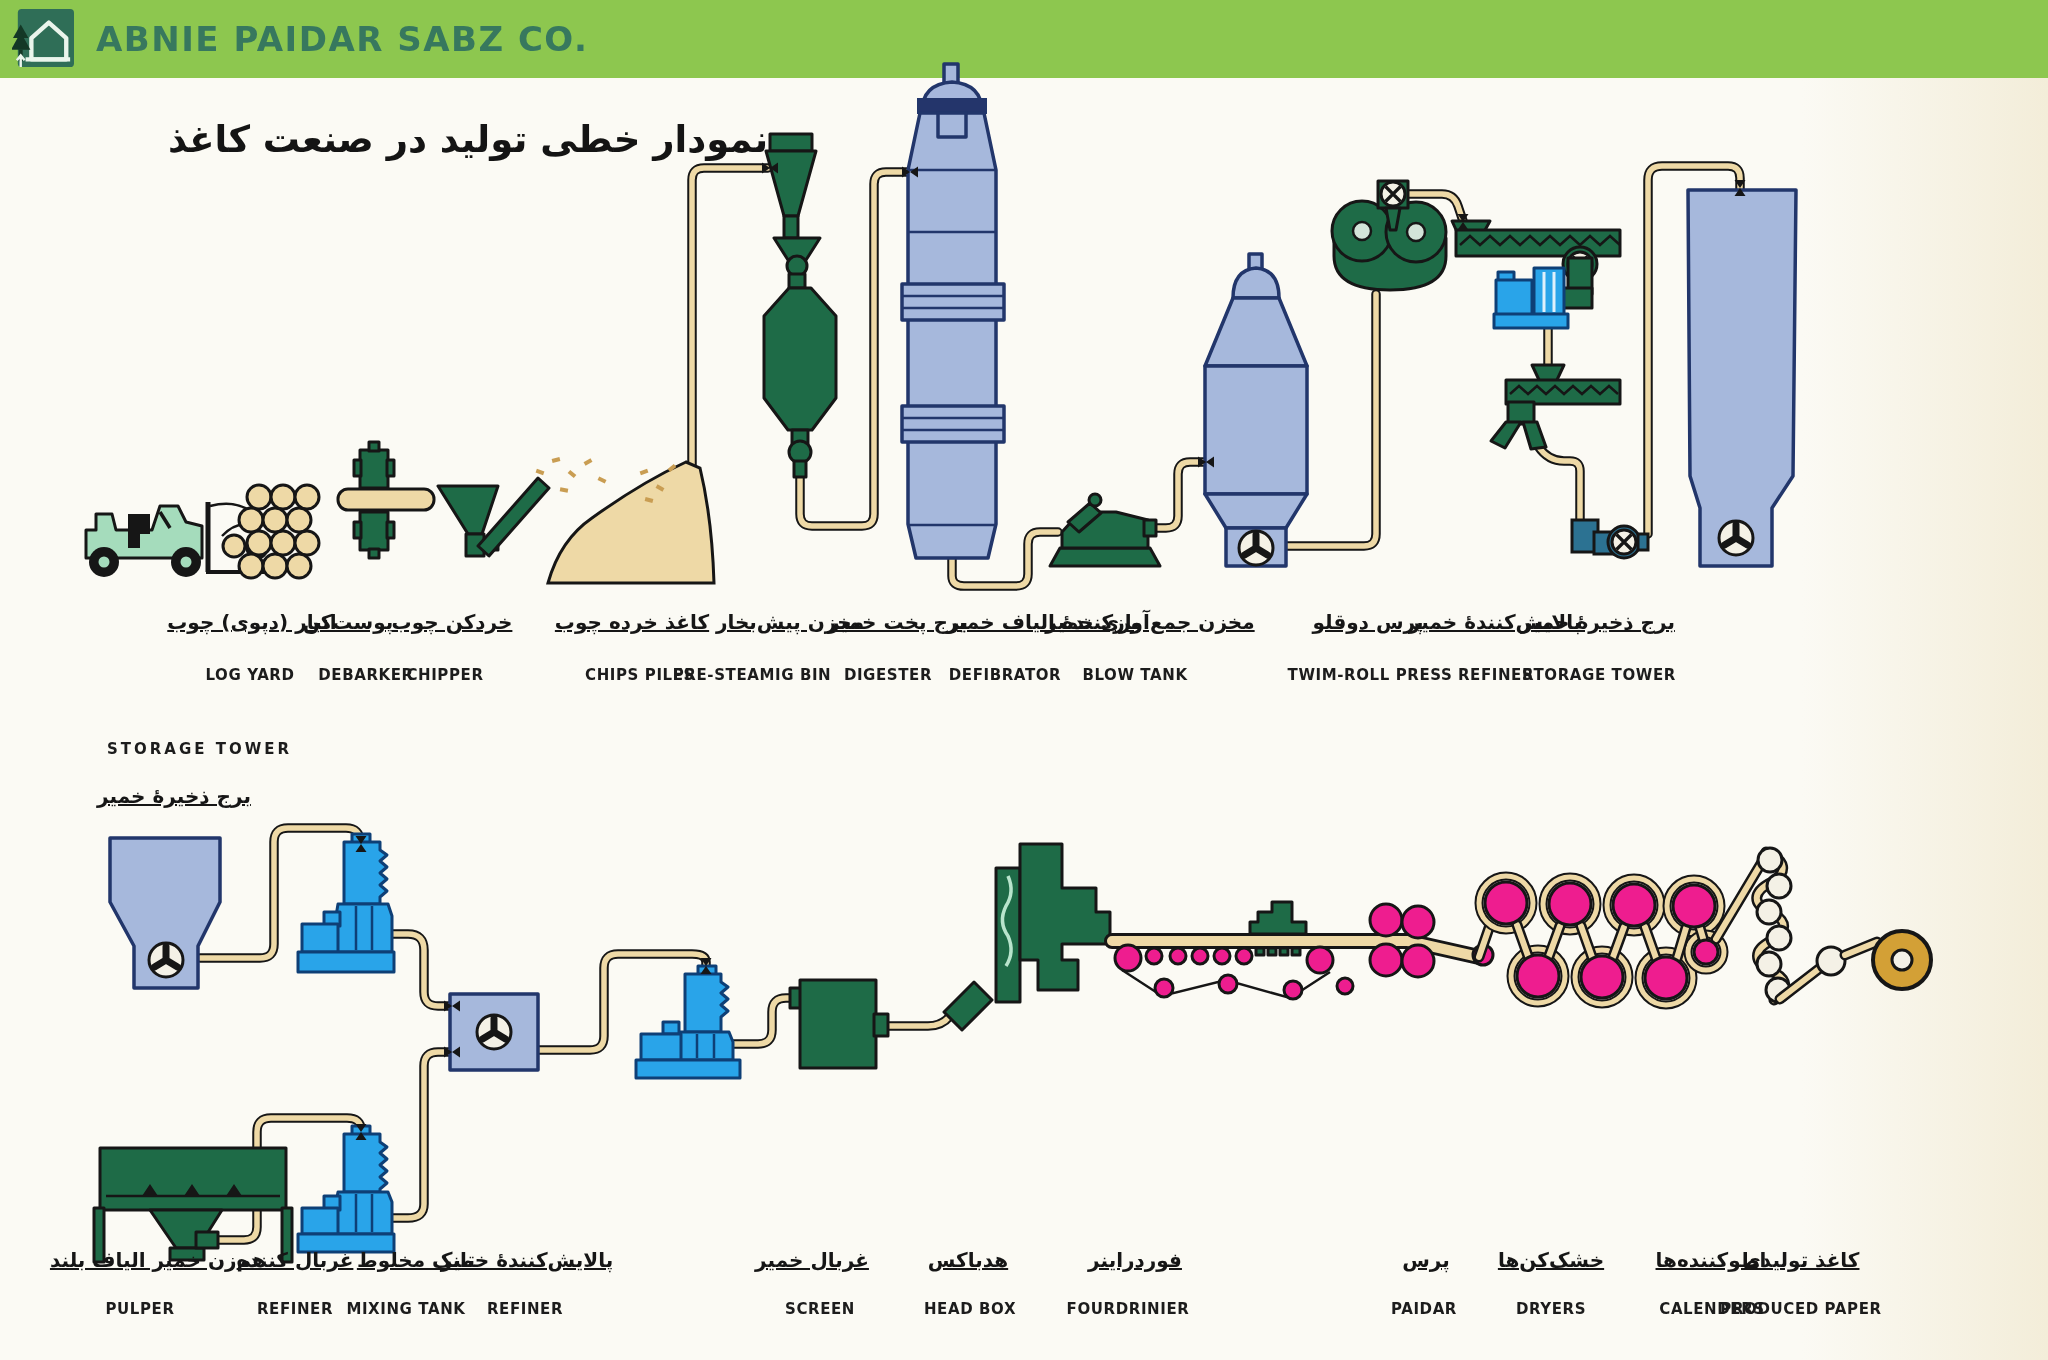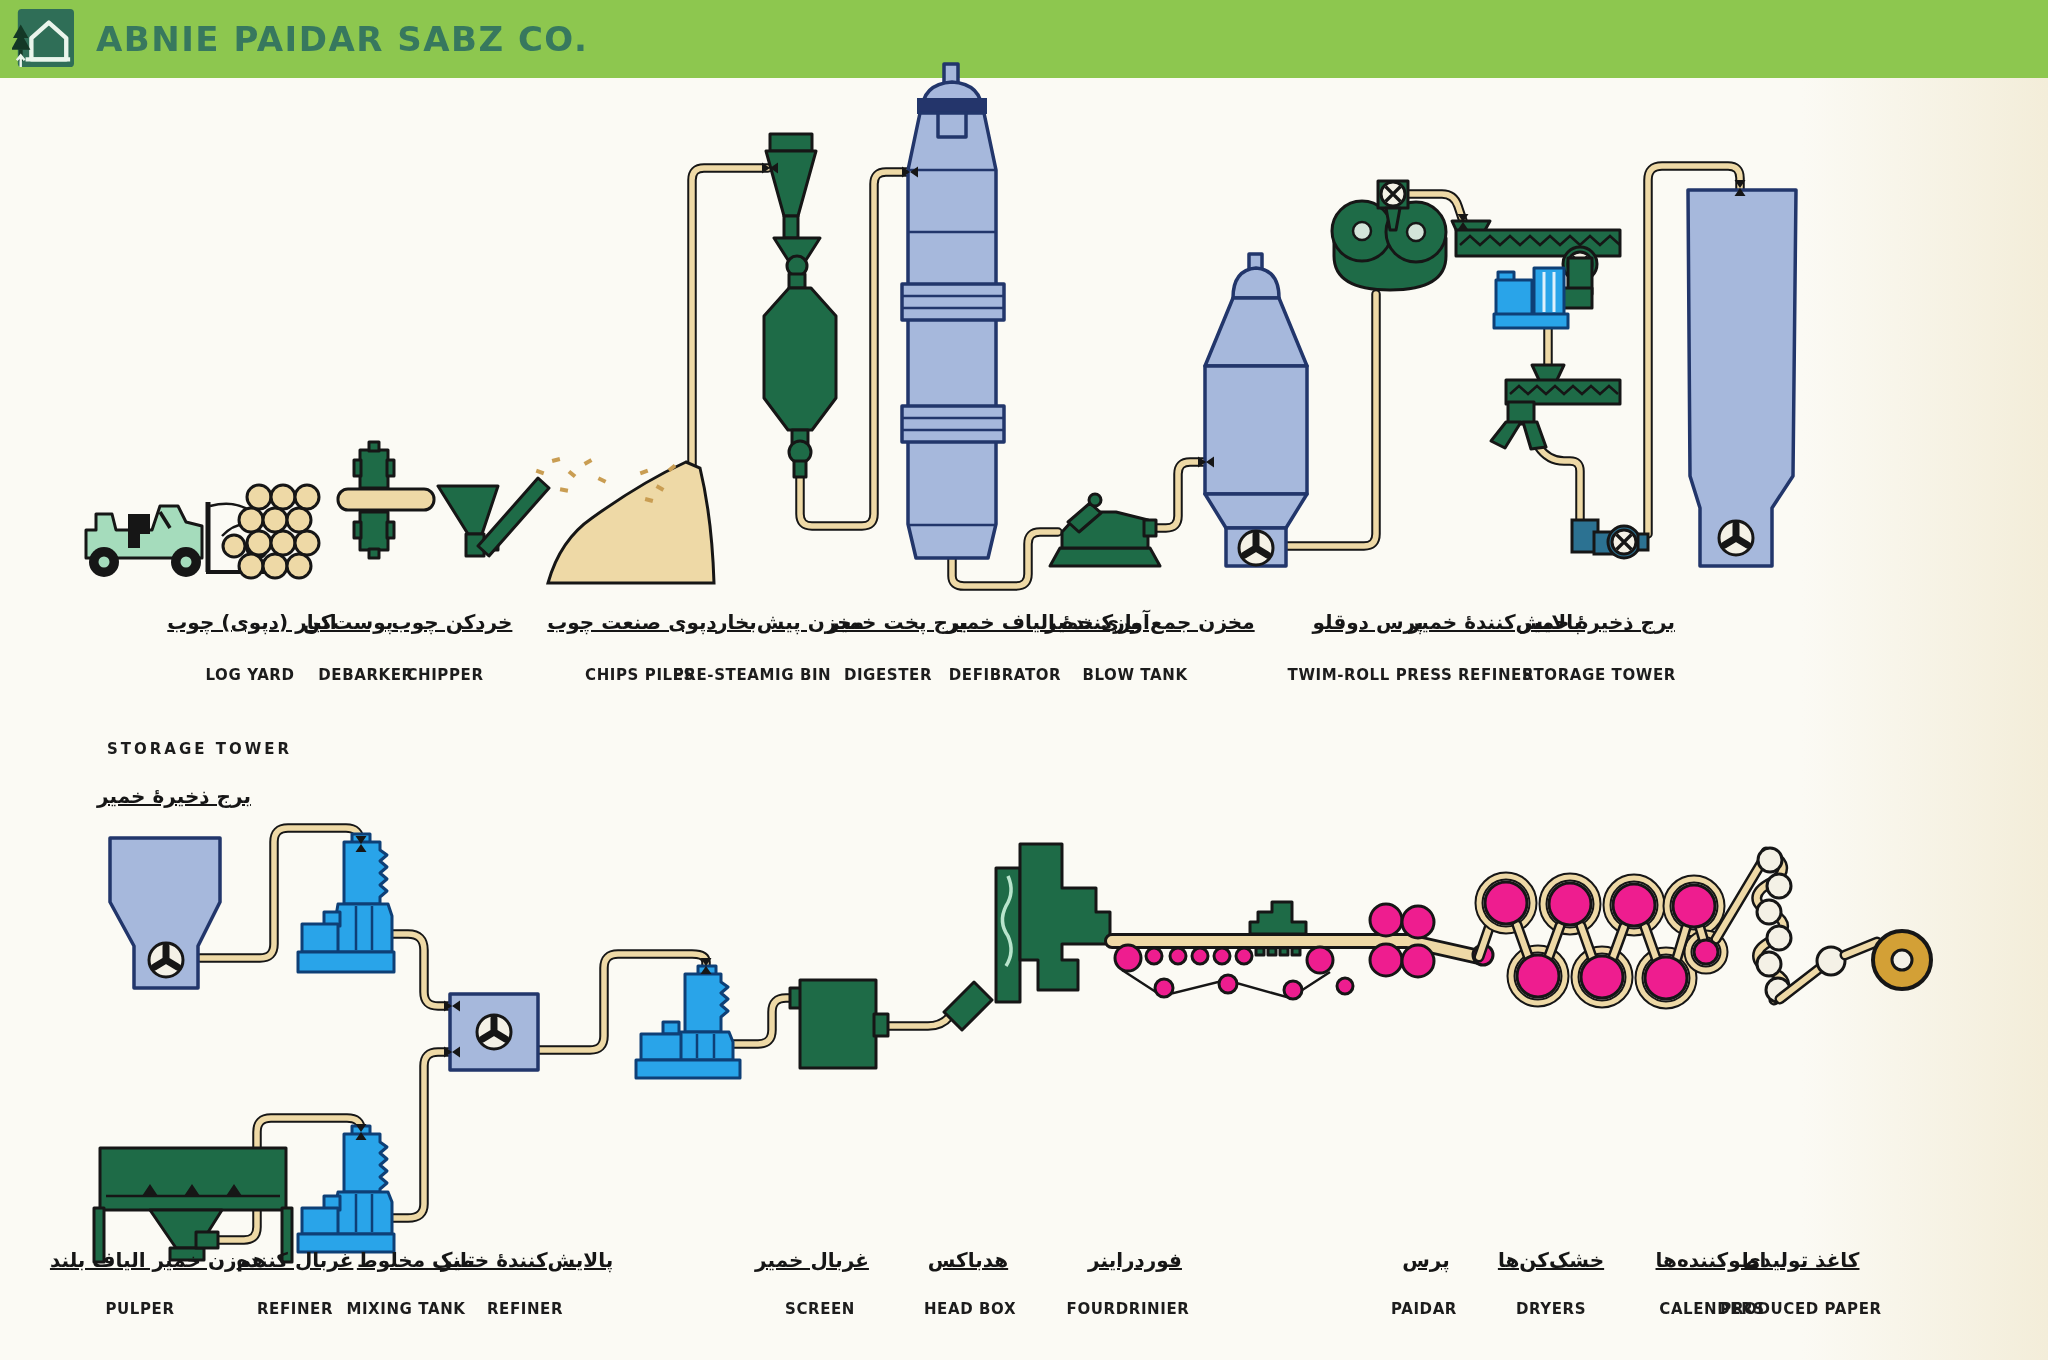--- a/index.html
+++ b/index.html
@@ -50,20 +50,21 @@
       <path d="M20,32 L38,16 L56,32 L56,54 L20,54 Z" fill="none" stroke="#eaf5ec" stroke-width="4.5" stroke-linejoin="round"></path>
       <path d="M14,54 L60,54" stroke="#eaf5ec" stroke-width="4.5"></path>
       <polygon points="9,18 17,32 1,32" fill="#143826"></polygon>
       <polygon points="9,26 19,44 -1,44" fill="#143826"></polygon>
       <rect x="7" y="44" width="4" height="12" fill="#143826"></rect>
       <path d="M9,62 L9,50 M5,55 L9,50 L13,55" stroke="#eaf5ec" stroke-width="2.5" fill="none"></path>
     </svg>
     <span class="co">ABNIE PAIDAR SABZ CO.</span>
   </div>
 
+  <div class="title-fa">نمودار خطی تولید در صنعت کاغذ</div>
 
   <svg class="diagram" viewBox="0 0 2048 1360">
     <defs>
       <g id="prop">
         <circle r="17" fill="var(--pale)" stroke="var(--ink)" stroke-width="3"></circle>
         <path d="M0,0 L0,-13.5 M0,0 L11.5,7 M0,0 L-11.5,7" stroke="var(--ink)" stroke-width="7" stroke-linecap="round"></path>
         <circle r="3.6" fill="var(--ink)"></circle>
       </g>
       <g id="wheel">
         <circle r="12" fill="var(--pale)" stroke="var(--ink)" stroke-width="3"></circle>
@@ -472,21 +473,21 @@
       <use href="#valve" transform="translate(452,1052)"></use>
     </g>
   </svg>
 
   <div class="lbl-fa" style="left:252px;top:610px">انبار (دپوی) چوب</div>
   <div class="lbl-en" style="left:250px;top:666px">LOG YARD</div>
   <div class="lbl-fa" style="left:348px;top:610px">پوست‌کن</div>
   <div class="lbl-en" style="left:366px;top:666px">DEBARKER</div>
   <div class="lbl-fa" style="left:452px;top:610px">خردکن چوب</div>
   <div class="lbl-en" style="left:445px;top:666px">CHIPPER</div>
-  <div class="lbl-fa" style="left:632px;top:610px">دپوی صنعت چوب</div>
+  <div class="lbl-fa" style="left:632px;top:610px">کاغذ خرده چوب</div>
   <div class="lbl-en" style="left:640px;top:666px">CHIPS PILES</div>
   <div class="lbl-fa" style="left:790px;top:610px">مخزن پیش‌بخار</div>
   <div class="lbl-en" style="left:752px;top:666px">PRE-STEAMIG BIN</div>
   <div class="lbl-fa" style="left:898px;top:610px">برج پخت خمیر</div>
   <div class="lbl-en" style="left:888px;top:666px">DIGESTER</div>
   <div class="lbl-fa" style="left:1043px;top:610px">بازکنندهٔ الیاف خمیر</div>
   <div class="lbl-en" style="left:1005px;top:666px">DEFIBRATOR</div>
   <div class="lbl-fa" style="left:1150px;top:610px">مخزن جمع‌آوری خمیر</div>
   <div class="lbl-en" style="left:1135px;top:666px">BLOW TANK</div>
   <div class="lbl-fa" style="left:1368px;top:610px">پرس دوقلو</div>

